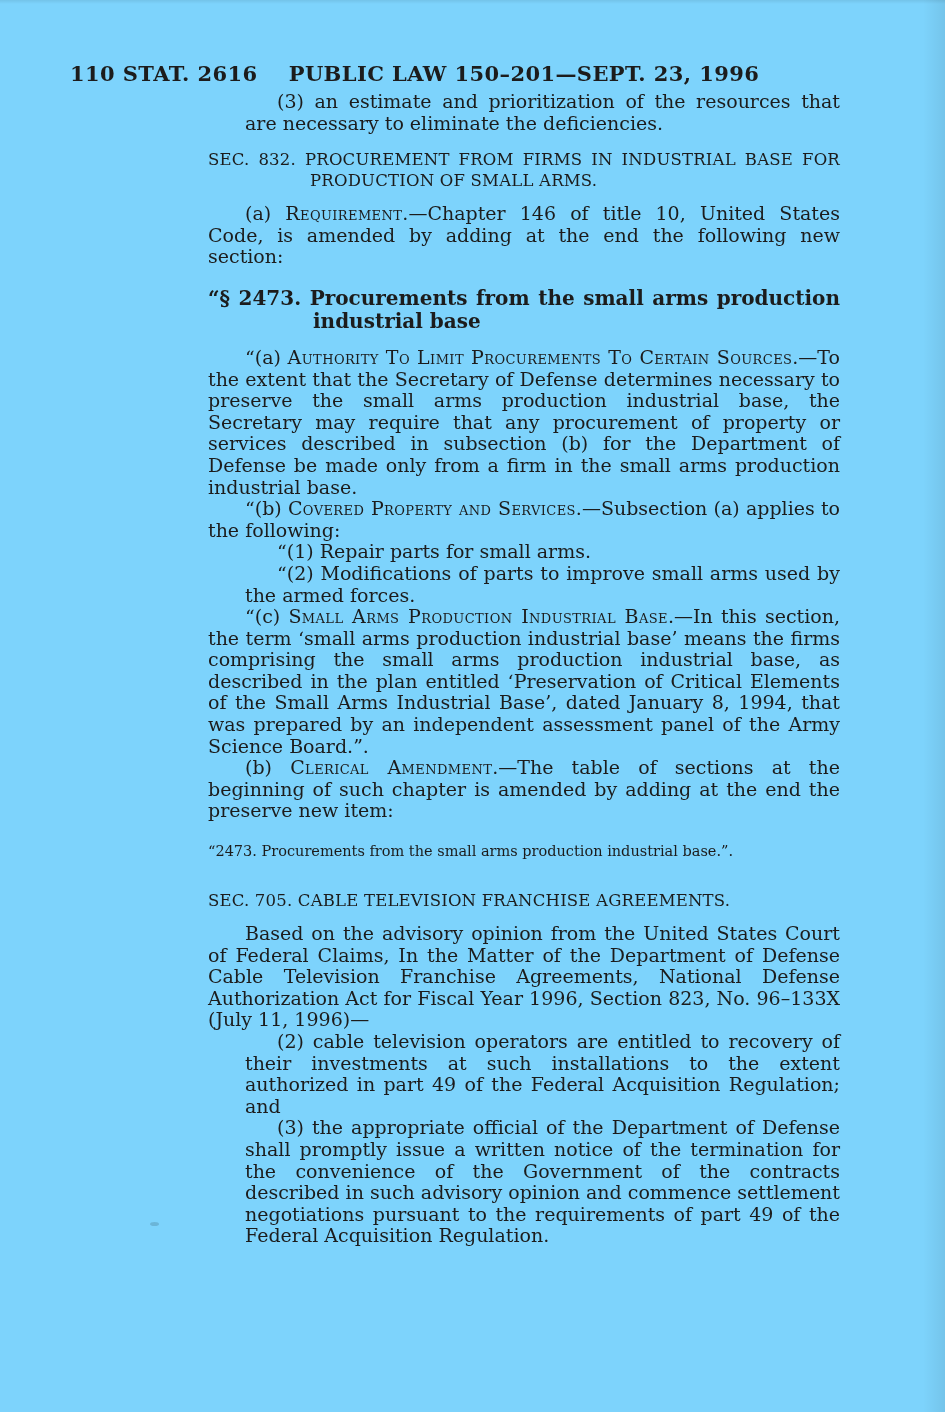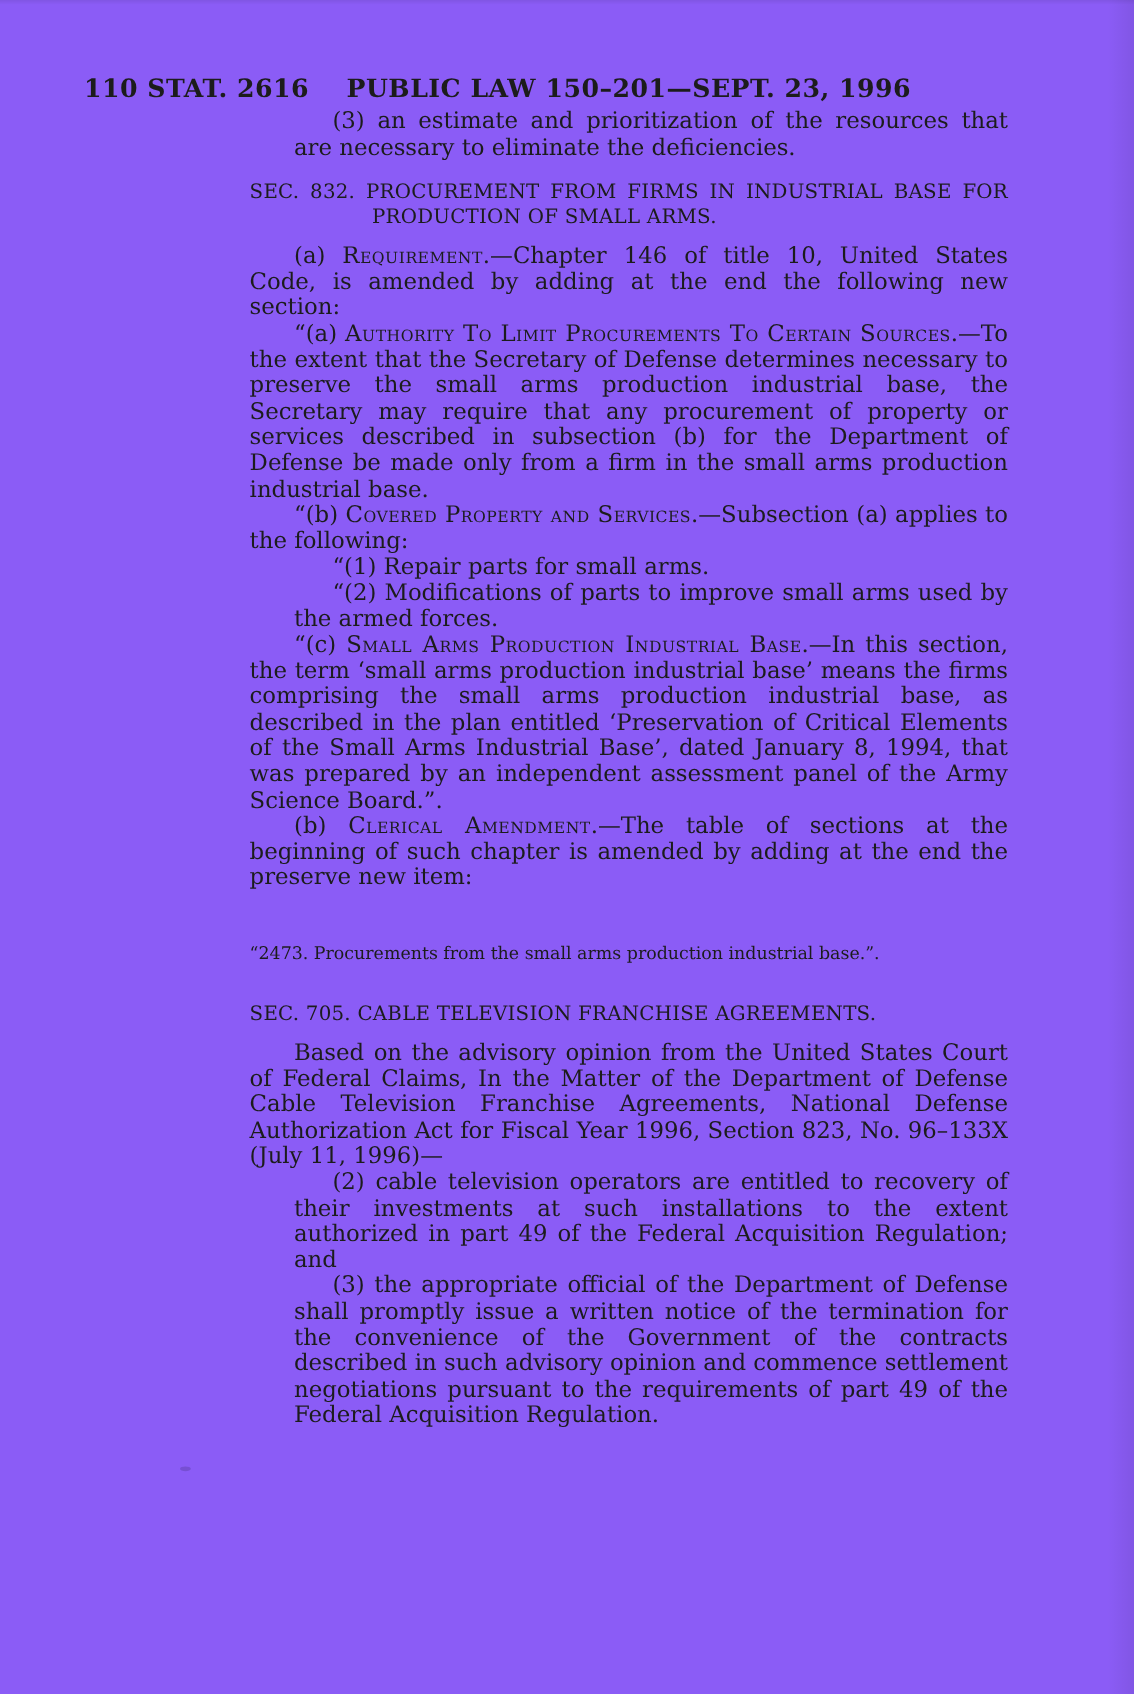--- a/index.html
+++ b/index.html
@@ -1,20 +1,20 @@
 <!DOCTYPE html>
 <html><head>
 <meta charset="utf-8">
 <style>
   html, body { margin: 0; padding: 0; background: #ffffff; }
   .page {
     position: relative;
     width: 945px;
     height: 1412px;
-    background: #8b5cf6;
+    background: #7dd3fc;
     font-family: "DejaVu Serif", "Liberation Serif", serif;
     color: #1c1c1c;
     overflow: hidden;
   }
   
   .edge-right {
     position: absolute; top: 0; right: 0; width: 22px; height: 100%;
     background: linear-gradient(to right, rgba(0,0,0,0), rgba(0,0,0,0.07));
     pointer-events: none;
   }
@@ -46,39 +46,40 @@
   .sec_heading {
     font-weight: normal; font-size: 16.5px; line-height: 21px;
     padding-left: 102px; text-indent: -102px;
     margin: 15px 0 12px 0; letter-spacing: 0.2px;
   }
   .usc_heading {
     font-weight: bold; font-size: 20px; line-height: 23.5px;
     padding-left: 105px; text-indent: -105px;
     margin: 19px 0 13px 0;
   }
-  .table_item  { font-size: 14.5px; line-height: 18px; margin: 43px 0 30px 0; text-indent: 0; }
+  .table_item  { font-size: 14.5px; line-height: 18px; margin: 20px 0 30px 0; text-indent: 0; }
   .sc { font-variant: small-caps; letter-spacing: 0.4px; }
 </style>
 </head>
 <body>
 
 <div class="page">
   <div class="edge-top"></div>
   <div class="edge-right"></div>
 
   <div class="running-head">
     <span class="rh-left">110 STAT. 2616</span>
     <span class="rh-center">PUBLIC LAW 150–201—SEPT. 23, 1996</span>
   </div>
 
   <div class="doc-body">
       <div class="block sub"><span>(3) an estimate and prioritization of the resources that are necessary to eliminate the deficiencies.</span></div>
       <div class="block sec_heading"><span>SEC. 832. PROCUREMENT FROM FIRMS IN INDUSTRIAL BASE FOR PRODUCTION OF SMALL ARMS.</span></div>
       <div class="block paragraph"><span>(a) </span><span class="sc">Requirement</span><span>.—Chapter 146 of title 10, United States Code, is amended by adding at the end the following new section:</span></div>
+      <div class="block usc_heading"><span>“§ 2473. Procurements from the small arms production industrial base</span></div>
       <div class="block paragraph"><span>“(a) </span><span class="sc">Authority To Limit Procurements To Certain Sources</span><span>.—To the extent that the Secretary of Defense determines necessary to preserve the small arms production industrial base, the Secretary may require that any procurement of property or services described in subsection (b) for the Department of Defense be made only from a firm in the small arms production industrial base.</span></div>
       <div class="block paragraph"><span>“(b) </span><span class="sc">Covered Property and Services</span><span>.—Subsection (a) applies to the following:</span></div>
       <div class="block sub"><span>“(1) Repair parts for small arms.</span></div>
       <div class="block sub"><span>“(2) Modifications of parts to improve small arms used by the armed forces.</span></div>
       <div class="block paragraph"><span>“(c) </span><span class="sc">Small Arms Production Industrial Base</span><span>.—In this section, the term ‘small arms production industrial base’ means the firms comprising the small arms production industrial base, as described in the plan entitled ‘Preservation of Critical Elements of the Small Arms Industrial Base’, dated January 8, 1994, that was prepared by an independent assessment panel of the Army Science Board.”.</span></div>
       <div class="block paragraph"><span>(b) </span><span class="sc">Clerical Amendment</span><span>.—The table of sections at the beginning of such chapter is amended by adding at the end the preserve new item:</span></div>
       <div class="block table_item"><span>“2473. Procurements from the small arms production industrial base.”.</span></div>
       <div class="block sec_heading"><span>SEC. 705. CABLE TELEVISION FRANCHISE AGREEMENTS.</span></div>
       <div class="block paragraph"><span>Based on the advisory opinion from the United States Court of Federal Claims, In the Matter of the Department of Defense Cable Television Franchise Agreements, National Defense Authorization Act for Fiscal Year 1996, Section 823, No. 96–133X (July 11, 1996)—</span></div>
       <div class="block sub"><span>(2) cable television operators are entitled to recovery of their investments at such installations to the extent authorized in part 49 of the Federal Acquisition Regulation; and</span></div>

